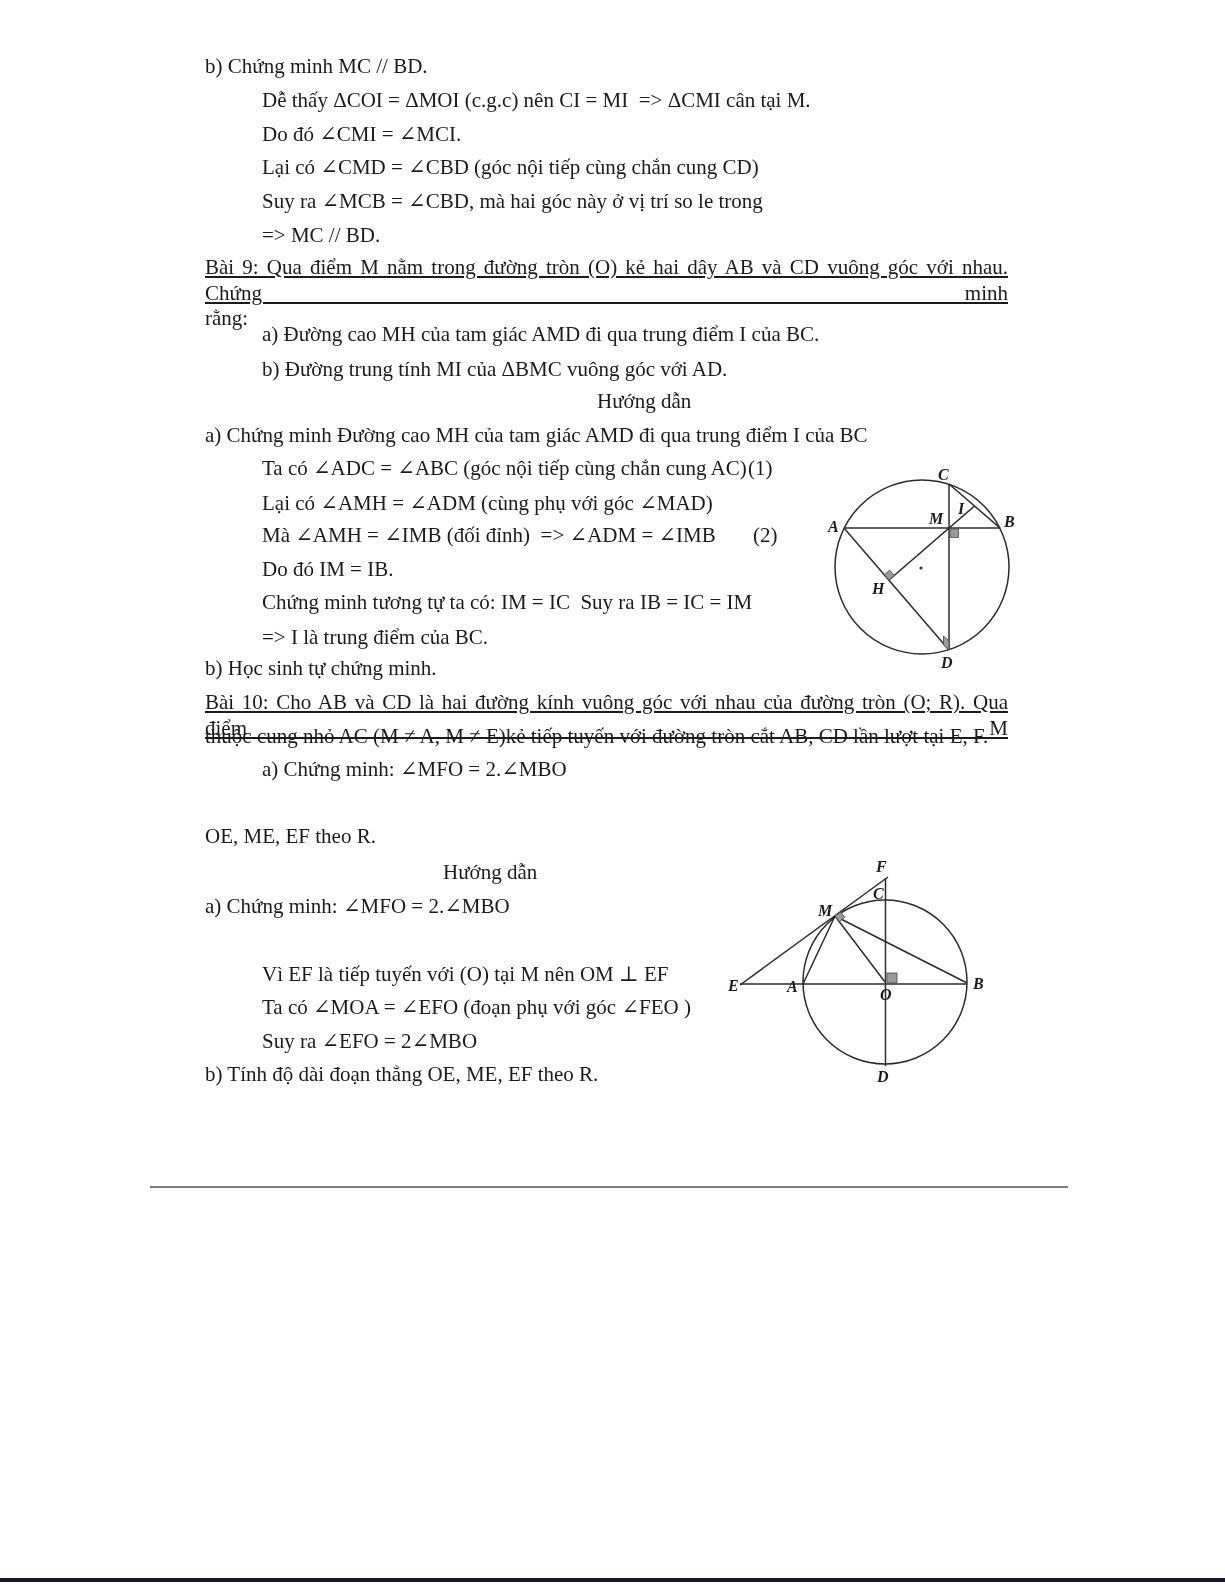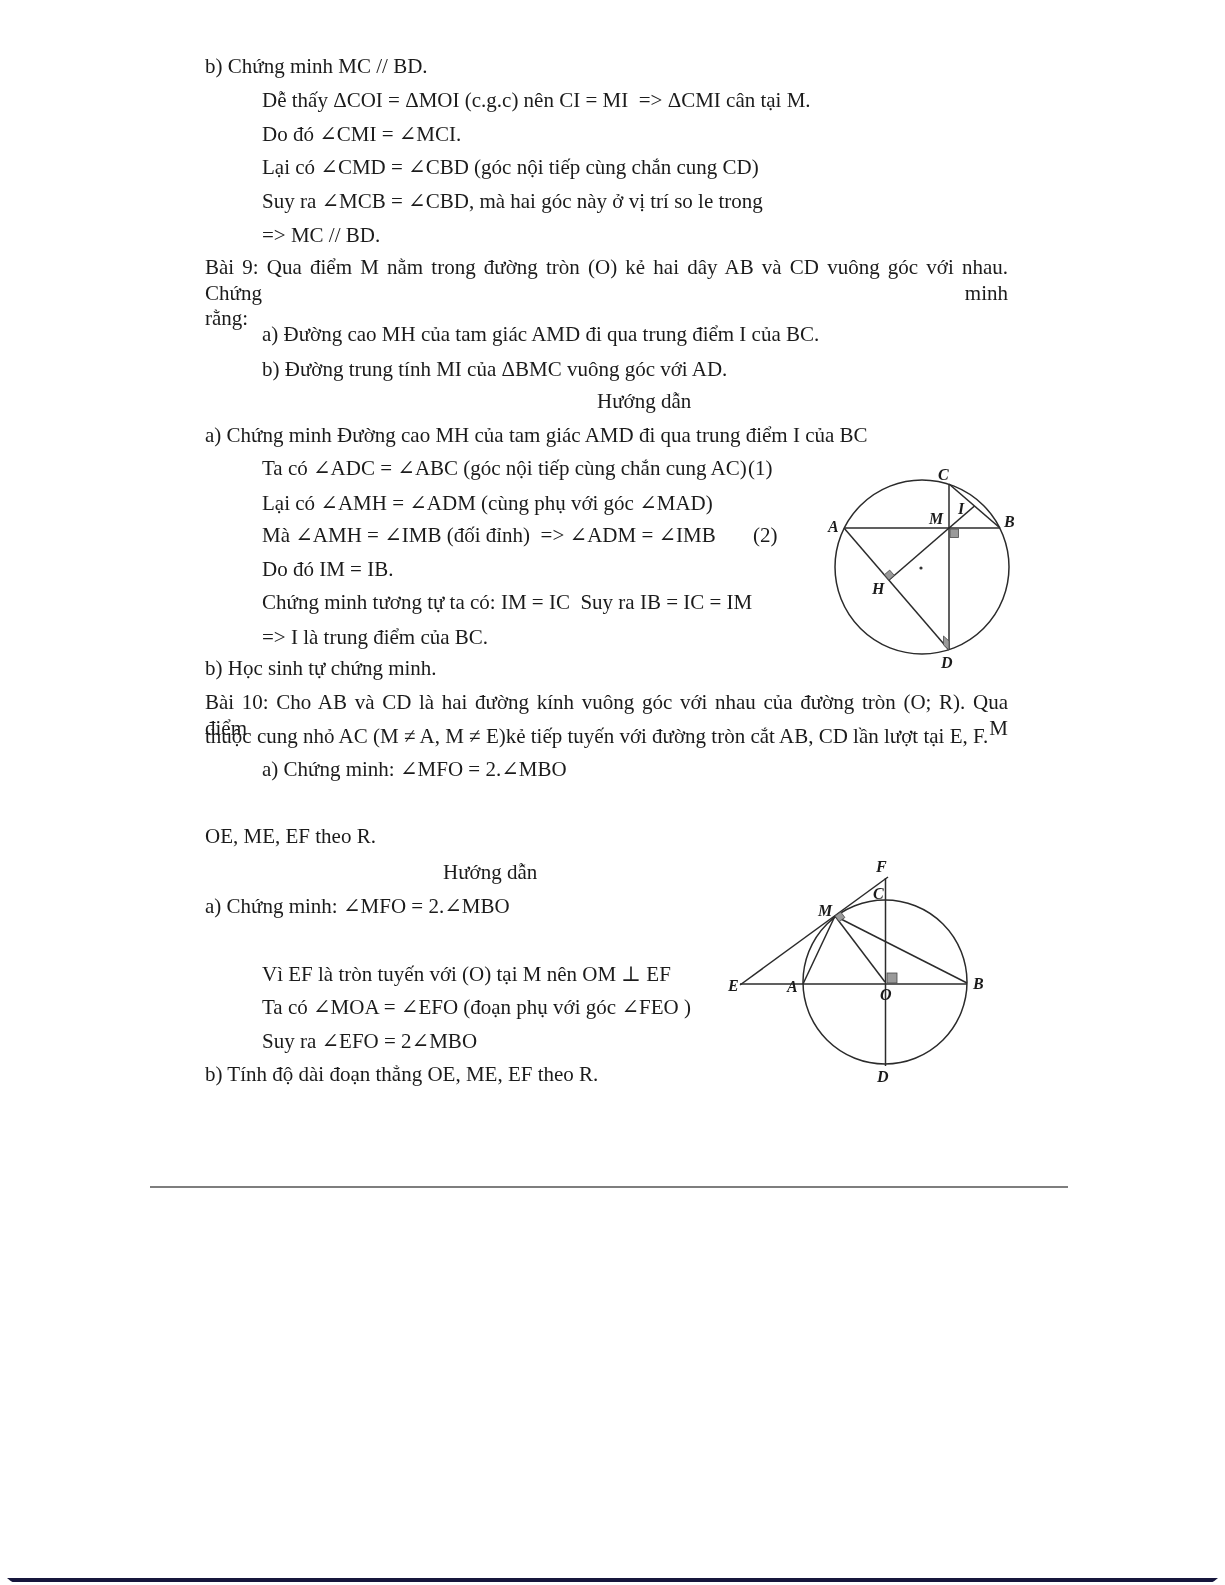--- a/index.html
+++ b/index.html
@@ -3,32 +3,32 @@
 <meta charset="utf-8">
 <style>
   html,body{margin:0;padding:0;background:#ffffff;}
   .page{
     position:relative;
     width:1225px;height:1585px;
     background:#ffffff;
     font-family:"Liberation Serif","DejaVu Serif","DejaVu Sans",serif;
     color:#1b1b1b;
     overflow:hidden;
-    border-radius:24px;
   }
   .ln{
     position:absolute;
     font-size:21px;
     line-height:26px;
     white-space:pre;
   }
   .just{
     white-space:normal;
     text-align:justify;
     text-align-last:justify;
+    text-decoration:underline;
   }
   .eq{position:absolute;font-size:21px;line-height:26px;}
   sub.deg{font-size:14px;vertical-align:sub;}
   .divider{
     position:absolute;left:150px;top:1186px;width:918px;height:2px;
     background:#7e7e7e;
   }
   .bottom-bar{
     position:absolute;left:0;top:1578px;width:1225px;height:4px;
     background:#16163c;
@@ -66,21 +66,21 @@
   <div class="ln" style="left:262px;top:556px">Do đó IM = IB.</div>
   <div class="ln" style="left:262px;top:589px">Chứng minh tương tự ta có: IM = IC  Suy ra IB = IC = IM</div>
   <div class="ln" style="left:262px;top:624px">=&gt; I là trung điểm của BC.</div>
   <div class="ln" style="left:205px;top:655px">b) Học sinh tự chứng minh.</div>
   <div class="ln just" style="left:205px;top:689px;width:803px">Bài 10: Cho AB và CD là hai đường kính vuông góc với nhau của đường tròn (O; R). Qua điểm M</div>
   <div class="ln" style="left:205px;top:723px">thuộc cung nhỏ AC (M ≠ A, M ≠ E)kẻ tiếp tuyến với đường tròn cắt AB, CD lần lượt tại E, F.</div>
   <div class="ln" style="left:262px;top:756px">a) Chứng minh: ∠MFO = 2.∠MBO</div>
   <div class="ln" style="left:205px;top:823px">OE, ME, EF theo R.</div>
   <div class="ln" style="left:443px;top:859px">Hướng dẫn</div>
   <div class="ln" style="left:205px;top:893px">a) Chứng minh: ∠MFO = 2.∠MBO</div>
-  <div class="ln" style="left:262px;top:961px">Vì EF là tròn tuyến với (O) tại M nên OM ⊥ EF</div>
+  <div class="ln" style="left:262px;top:961px">Vì EF là tiếp tuyến với (O) tại M nên OM ⊥ EF</div>
   <div class="ln" style="left:262px;top:994px">Ta có ∠MOA = ∠EFO (đoạn phụ với góc ∠FEO )</div>
   <div class="ln" style="left:262px;top:1028px">Suy ra ∠EFO = 2∠MBO</div>
   <div class="ln" style="left:205px;top:1061px">b) Tính độ dài đoạn thẳng OE, ME, EF theo R.</div>
 
   <svg style="left:815px;top:450px" width="210" height="230" viewBox="815 450 210 230">
     <circle class="geo" cx="922" cy="567" r="87"></circle>
     <line class="geo" x1="844" y1="528" x2="1000" y2="528"></line>
     <line class="geo" x1="949" y1="484" x2="949" y2="650"></line>
     <line class="geo" x1="844" y1="528" x2="949" y2="650"></line>
     <line class="geo" x1="949" y1="484" x2="1000" y2="528"></line>

